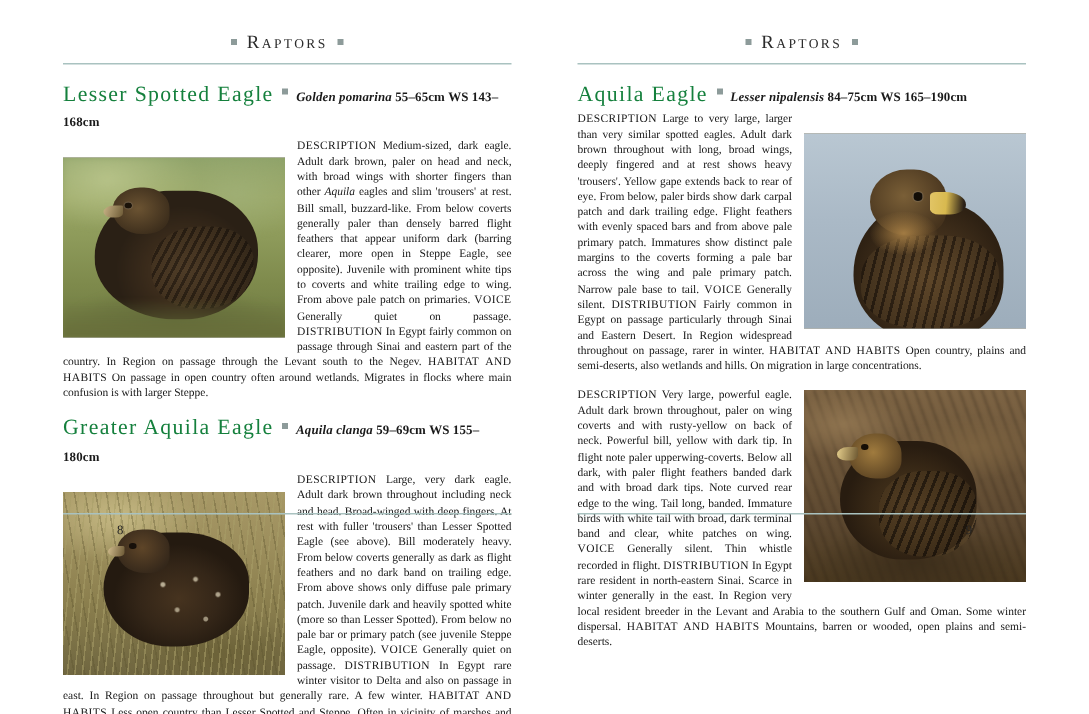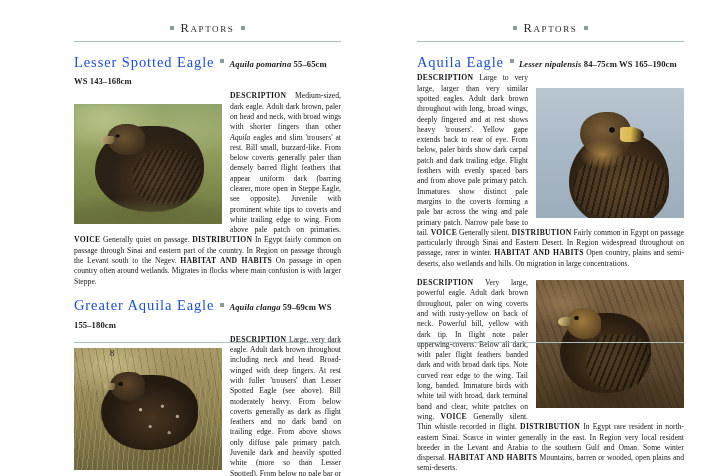--- a/index.html
+++ b/index.html
@@ -21,21 +21,20 @@
     height: 476px;
     display: flex;
     background: #ffffff;
   }
 
   .page {
     position: relative;
     width: 363px;
     height: 372px;
     box-sizing: border-box;
-    margin-left: 32px;
   }
   .page-left  { padding: 22px 22px 0 42px; }
   .page-right { padding: 22px 42px 0 22px; }
 
   
   .running-head {
     text-align: center;
     font-variant: small-caps;
     font-size: 11.5px;
     letter-spacing: 1.6px;
@@ -63,21 +62,21 @@
   .species { position: relative; }
   .species + .species { margin-top: 9px; }
 
   .sp-head {
     margin: 0 0 3px 0;
     line-height: 1.12;
   }
   .sp-name {
     font-size: 14.5px;
     letter-spacing: 0.9px;
-    color: #1d4ed8;
+    color: #15803d;
   }
   .sp-sq {
     display: inline-block;
     width: 4px;
     height: 4px;
     background: #8d9b9a;
     vertical-align: middle;
     margin: 0 5px 3px 6px;
   }
   .sp-sci {
@@ -97,21 +96,21 @@
   .sp-body {
     font-size: 7.65px;
     line-height: 1.345;
     text-align: justify;
     text-justify: inter-word;
     color: #161616;
     hyphens: none;
   }
   .sp-body .kw {
     font-variant: small-caps;
-    font-weight: bold;
+    font-weight: normal;
     letter-spacing: 0.3px;
   }
   .sp-body .sci-i { font-style: italic; }
 
   
   .photo {
     position: relative;
     overflow: hidden;
     background: #6b6b5a;
   }
@@ -334,21 +333,21 @@
 
   <div class="page page-left">
 
     <div class="running-head">
       <span class="sq"></span><span class="rh-text">Raptors</span><span class="sq"></span>
     </div>
     <div class="head-rule"></div>
 
     <div class="species">
       <div class="sp-head">
-        <span class="sp-name">Lesser Spotted Eagle</span><span class="sp-sq"></span><span class="sp-sci">Aquila pomarina</span><span class="sp-meas">&nbsp;</span><span class="sp-meas">55–65cm WS 143–168cm</span>
+        <span class="sp-name">Lesser Spotted Eagle</span><span class="sp-sq"></span><span class="sp-sci">Golden pomarina</span><span class="sp-meas">&nbsp;</span><span class="sp-meas">55–65cm WS 143–168cm</span>
       </div>
       <div class="photo left-float ph1" style="width:148px;height:120px;margin-top:13px;">
         <div class="ph-layer ph1-bg"></div>
         <div class="ph-layer ph1-blur"></div>
         <div class="ph1-bird"></div>
         <div class="ph1-wing"></div>
         <div class="ph1-head"></div>
         <div class="ph1-beak"></div>
         <div class="ph1-eye"></div>
         <div class="ph1-fg"></div>

